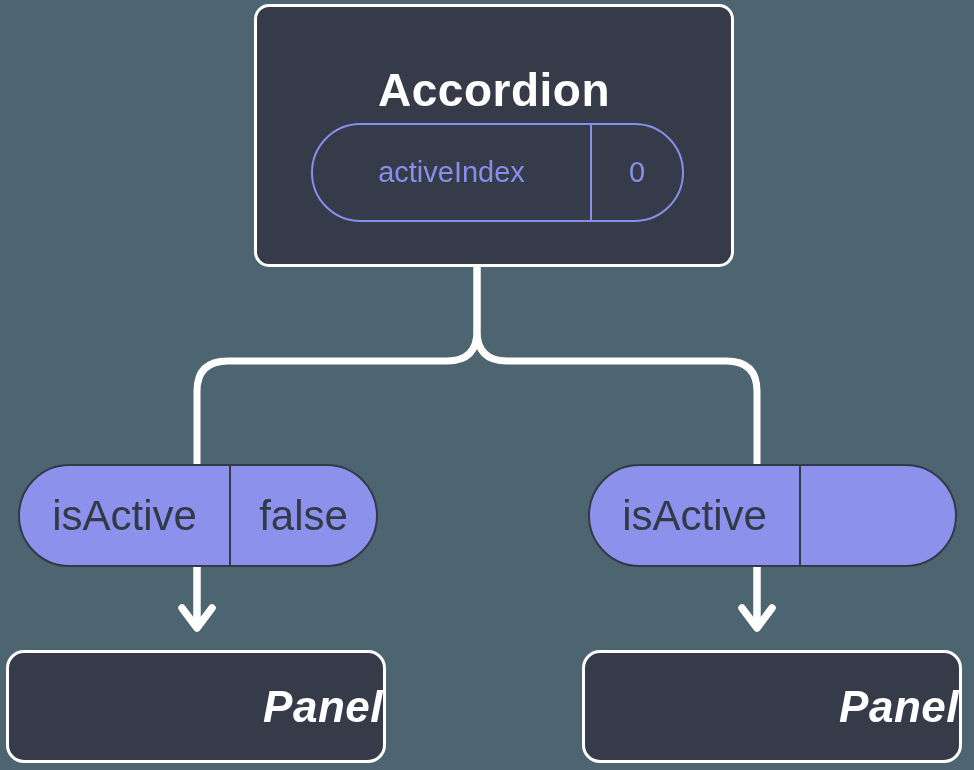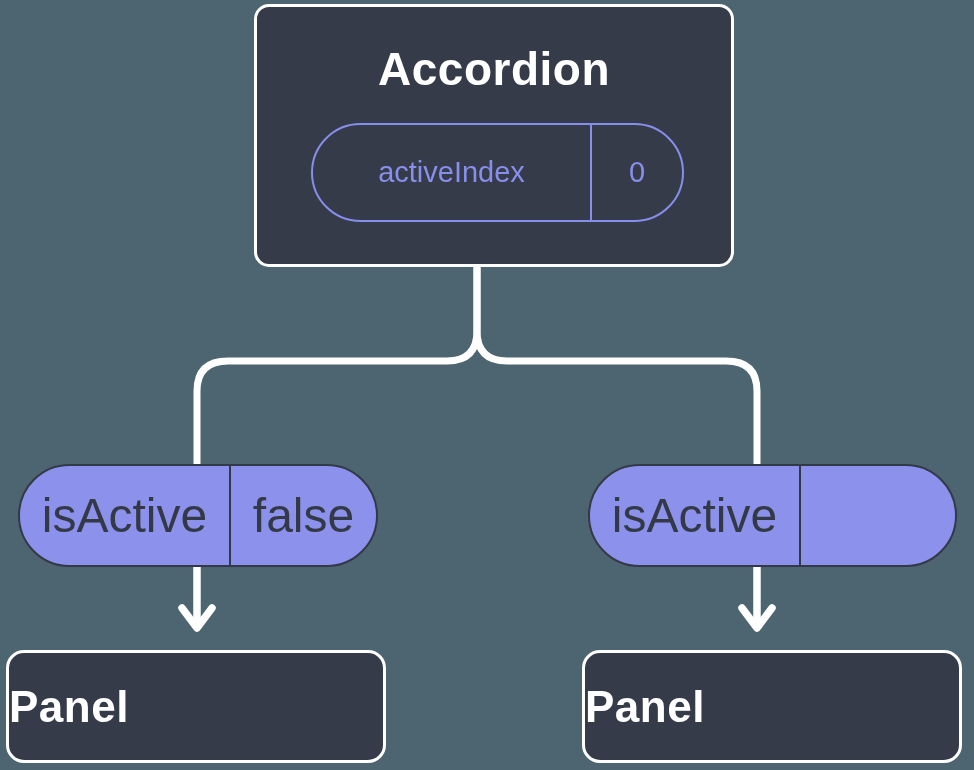--- a/index.html
+++ b/index.html
@@ -44,29 +44,29 @@
     background:var(--node-fill);
     border:3px solid var(--node-border);
     color:var(--title-text);
   }
   .root-node{
     left:254px;top:4px;width:480px;height:263px;
     border-radius:15px;
     display:flex;flex-direction:column;align-items:center;
   }
   .root-title{
-    margin-top:37px;
+    margin-top:58px;
     font-size:46px;line-height:50px;font-weight:600;
     letter-spacing:0.5px;
     color:var(--title-text);
   }
   .panel-node{
     top:650px;width:380px;height:113px;
     border-radius:18px;
-    display:flex;align-items:center;justify-content:flex-start;
+    display:flex;align-items:center;justify-content:flex-end;font-style:italic;
   }
   .panel-left{left:6px;}
   .panel-right{left:582px;}
   .panel-title{
     font-size:44px;font-weight:600;letter-spacing:0.5px;
     color:var(--title-text);
   }
   
   .state-pill{
     position:absolute;left:54px;top:116px;
@@ -91,21 +91,21 @@
   
   .prop-pill{
     position:absolute;top:464px;
     box-sizing:border-box;
     height:103px;
     background:var(--pill-fill);
     border:2.5px solid var(--pill-dark);
     border-radius:52px;
     display:flex;align-items:stretch;
     color:var(--pill-dark);
-    font-size:48px;
+    font-size:42px;
   }
   .prop-pill-left{left:18px;width:360px;}
   .prop-pill-right{left:588px;width:369px;}
   .prop-pill .pill-name{
     width:211px;
     box-sizing:border-box;
     border-right:2.5px solid var(--pill-dark);
     display:flex;align-items:center;justify-content:center;
   }
   .prop-pill .pill-value{

